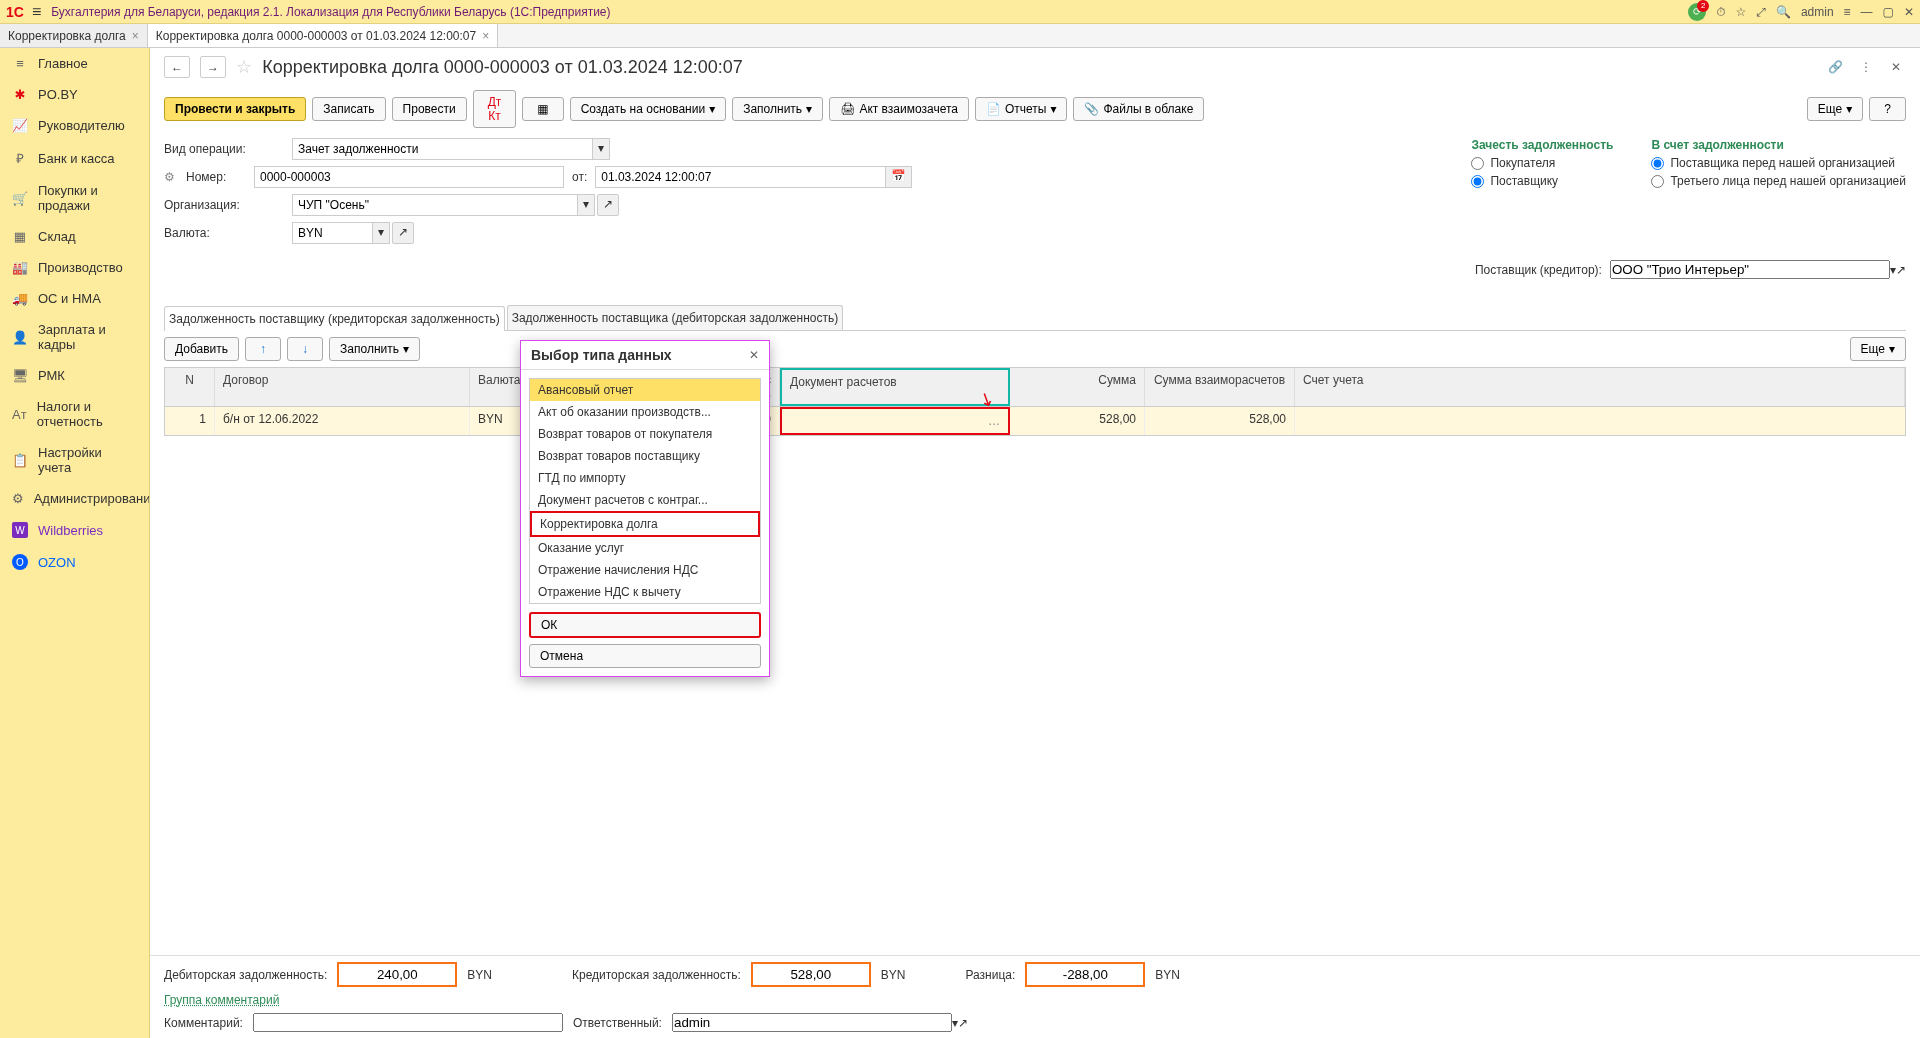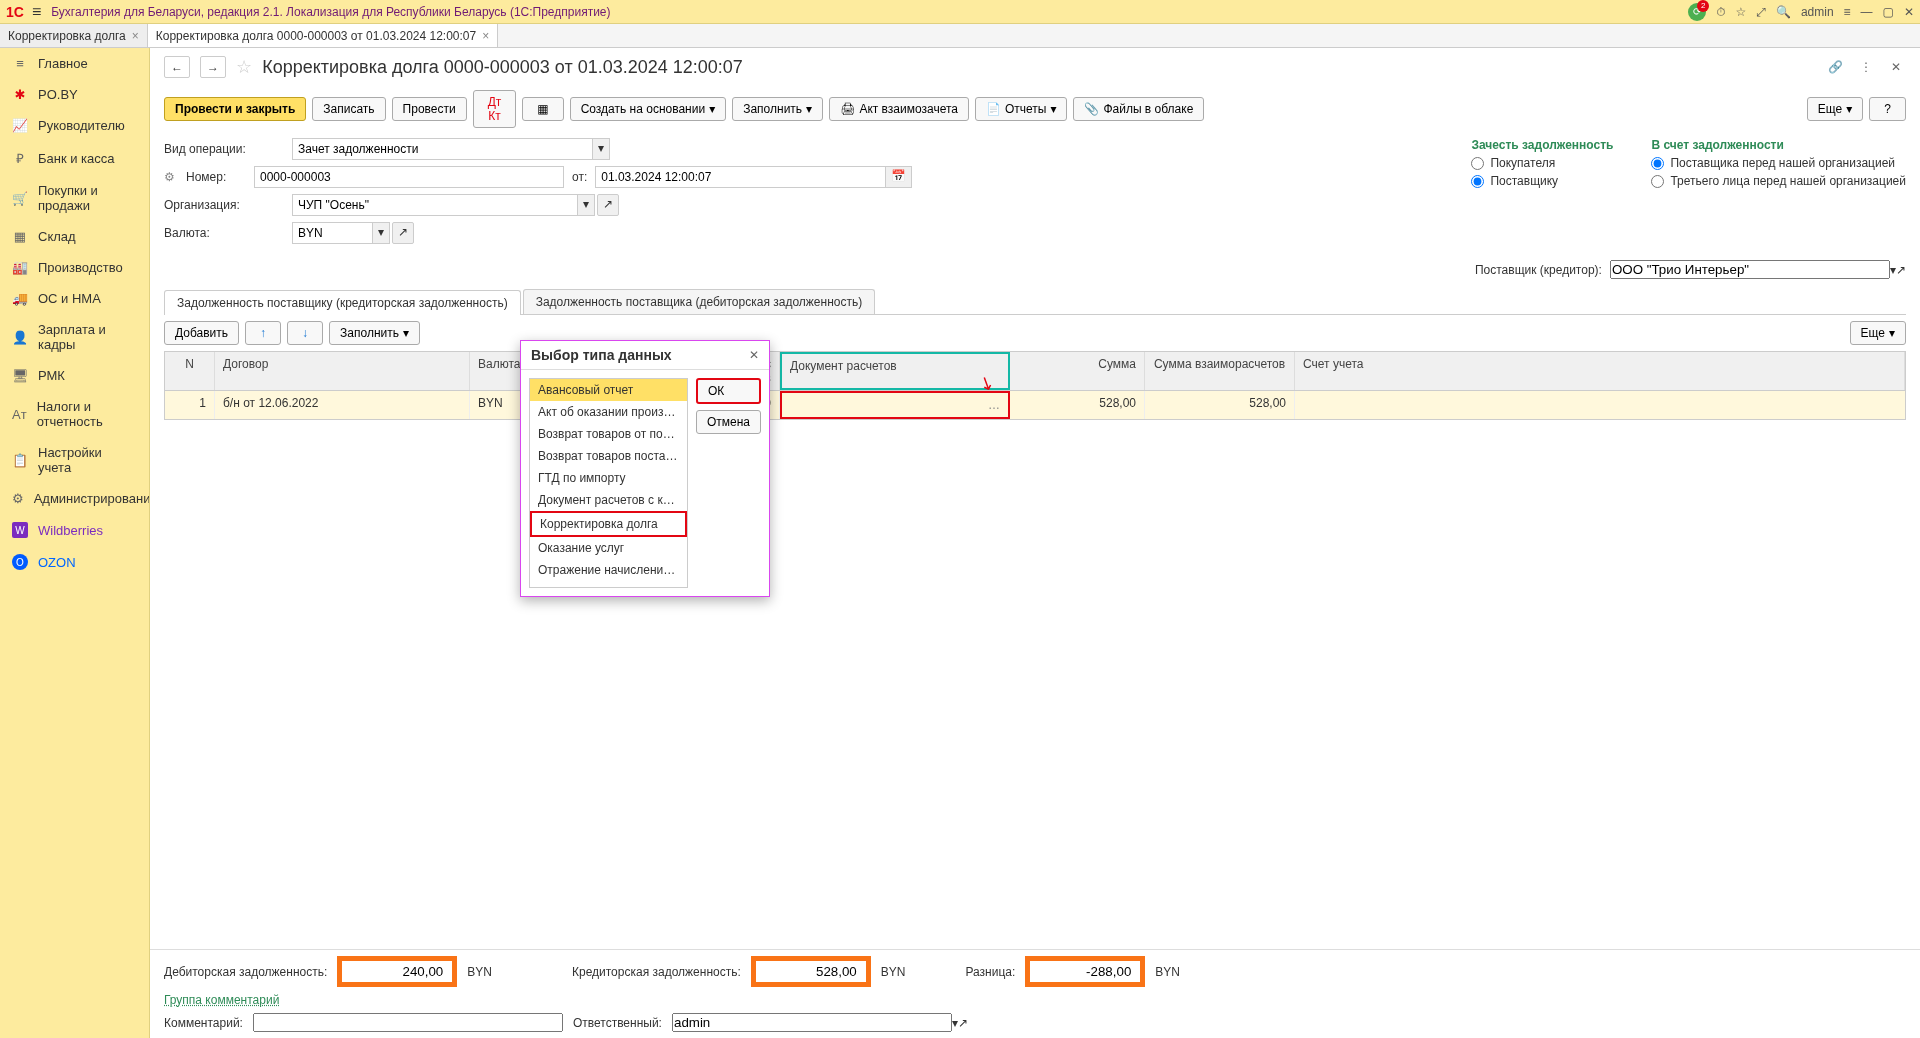--- a/index.html
+++ b/index.html
@@ -63,21 +63,21 @@
 .form-row .sel .ext { border: 1px solid #ccc; background: #f0f0f0; padding: 2px 5px; cursor: pointer; margin-left:2px; border-radius:2px;}
 .form-right { display: flex; gap: 38px; }
 .radio-group .grouptitle { color: #2e8b57; font-weight: bold; margin-bottom: 4px; }
 .radio-group label { display: flex; align-items: center; gap: 6px; margin-bottom: 4px; cursor: pointer; }
 .supplier-row { padding: 4px 14px; display:flex; align-items:center; gap:8px; justify-content:flex-end;}
 .supplier-row .lbl { color:#333; }
 .supplier-row input { width: 280px; }
 
 
 .inner-tabs { display: flex; border-bottom: 1px solid #ccc; margin: 6px 14px 0 14px; }
-.inner-tabs .itab { padding: 5px 12px; border: 1px solid #ccc; border-bottom: none; background: #f5f5f5; cursor: pointer; font-size: 12px; border-radius: 3px 3px 0 0; margin-right:2px;}
+.inner-tabs .itab { padding: 5px 4px; border: 1px solid #ccc; border-bottom: none; background: #f5f5f5; cursor: pointer; font-size: 12px; border-radius: 3px 3px 0 0; margin-right:2px;margin-top:16px;}
 .inner-tabs .itab.active { background: #fff; position: relative; top: 1px; }
 
 
 .tbl-toolbar { padding: 6px 14px; display: flex; align-items: center; gap: 6px; }
 .tbl-toolbar .right { margin-left: auto; }
 
 
 .datatable { margin: 0 14px; border: 1px solid #ccc; }
 .datatable .thead { display: flex; background: #f0f0f0; border-bottom: 1px solid #ccc; }
 .datatable .th { padding: 5px 8px; border-right: 1px solid #ddd; font-size: 12px; color: #444; }
@@ -93,33 +93,33 @@
 .col-sumv { width: 150px; text-align: center; }
 .col-sch { flex: 1; }
 .col-doc.highlight { border: 2px solid #14b8a6; position: relative; }
 .arrow-mark { position: absolute; right: 14px; top: 18px; color: #e30613; font-size: 18px; transform: rotate(25deg); }
 
 
 .modal { position: absolute; top: 340px; left: 520px; width: 250px; background: #fff; border: 1px solid #d946ef; box-shadow: 0 4px 12px rgba(0,0,0,0.3); }
 .modal .mhead { display: flex; align-items: center; padding: 6px 10px; border-bottom: 1px solid #ddd; }
 .modal .mhead .mtitle { font-weight: bold; font-size: 14px; flex: 1; }
 .modal .mhead .mclose { cursor: pointer; color: #666; }
-.modal .mbody { display: flex; padding: 8px; gap: 8px; }
+.modal .mbody { display: flex; padding: 8px; gap: 8px; flex-direction: column; }
 .modal .mlist { flex: 1; border: 1px solid #ccc; height: 210px; overflow-y: auto; }
 .modal .mlist .mitem { padding: 4px 8px; cursor: pointer; font-size: 12px; white-space: nowrap; overflow: hidden; text-overflow: ellipsis; }
 .modal .mlist .mitem.selected { background: #ffe066; }
 .modal .mlist .mitem.marked { border: 2px solid #e30613; }
 .modal .mbtns { display: flex; flex-direction: column; gap: 6px; }
 .modal .mbtns .btn.ok { border: 2px solid #e30613; }
 
 
 .footer { padding: 6px 14px; border-top: 1px solid #ddd; margin-top: auto; }
 .footer .frow { display: flex; align-items: center; gap: 10px; margin-bottom: 6px; }
 .footer .frow .lbl { color: #333; }
-.footer .frow input { border: 5px solid #f97316; padding: 3px 9px; text-align: right; }
+.footer .frow input { border: 2px solid #f97316; padding: 3px 22px; text-align: center; }
 .footer .glink { color: #2e8b57; cursor: pointer; text-decoration: underline dotted; margin-bottom: 6px; display: inline-block; }
 .footer .bottom { display: flex; align-items: center; gap: 10px; }
 .footer .bottom input { flex: 0 0 auto; }
 </style>
 </head>
 <body>
 
 <div class="titlebar">
   <span class="logo">1C</span>
   <span class="hamburger">≡</span>

